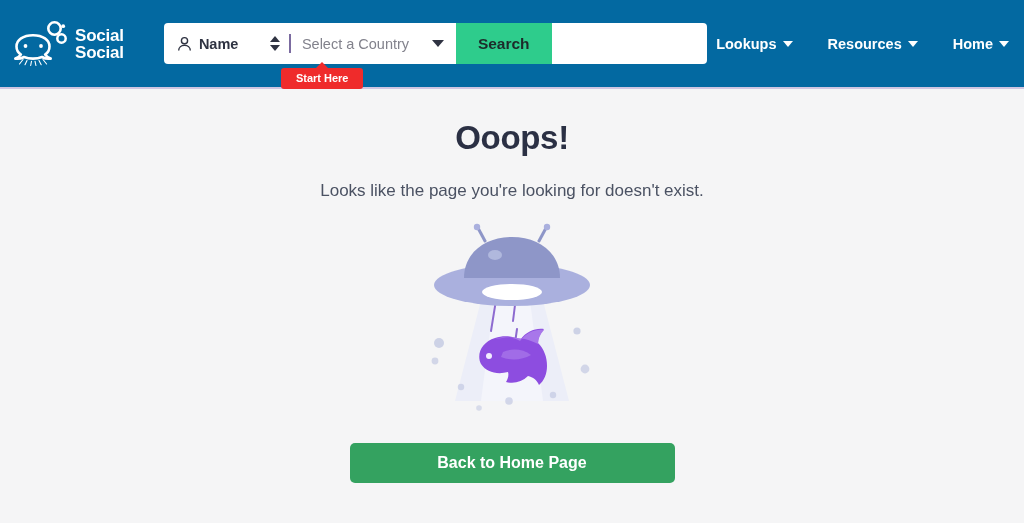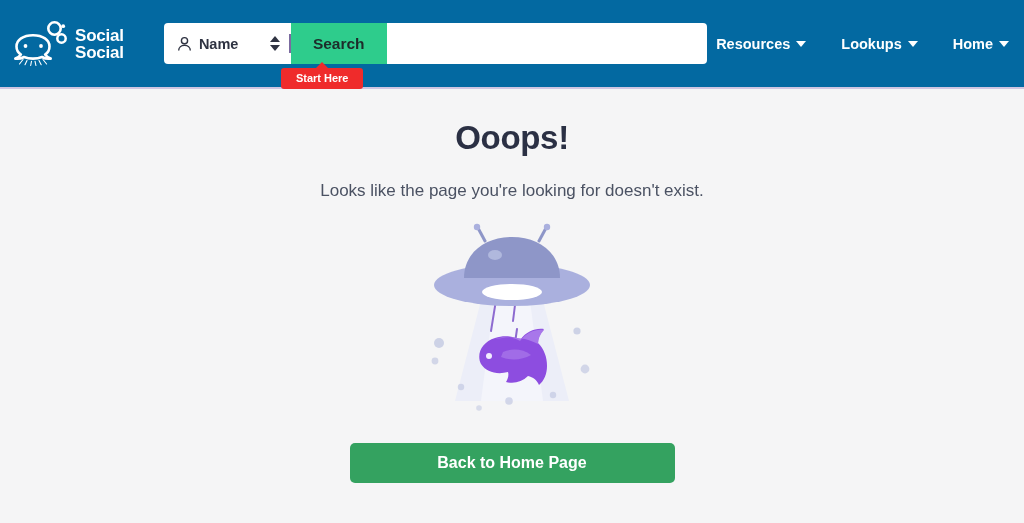--- a/index.html
+++ b/index.html
@@ -251,34 +251,38 @@
         <span class="type-label">Name</span>
         <span class="stepper">
             <i class="up"></i>
             <i class="dn"></i>
           </span>
       </div>
 
 
       <span class="divider-bar"></span>
 
+      <div class="country-select">
+        <span class="country-label">Select a Country</span>
+        <span class="caret-dn"></span>
+      </div>
 
       <button class="search-btn">Search</button>
     </div>
 
     <div class="start-here">Start Here</div>
   </div>
 
   <div class="nav">
     <div class="nav-item">
-      <span>Resources</span>
+      <span>Lookups</span>
       <span class="nav-caret"></span>
     </div>
     <div class="nav-item">
-      <span>Lookups</span>
+      <span>Resources</span>
       <span class="nav-caret"></span>
     </div>
     <div class="nav-item">
       <span>Home</span>
       <span class="nav-caret"></span>
     </div>
   </div>
 </div>
 
 <div class="main">

